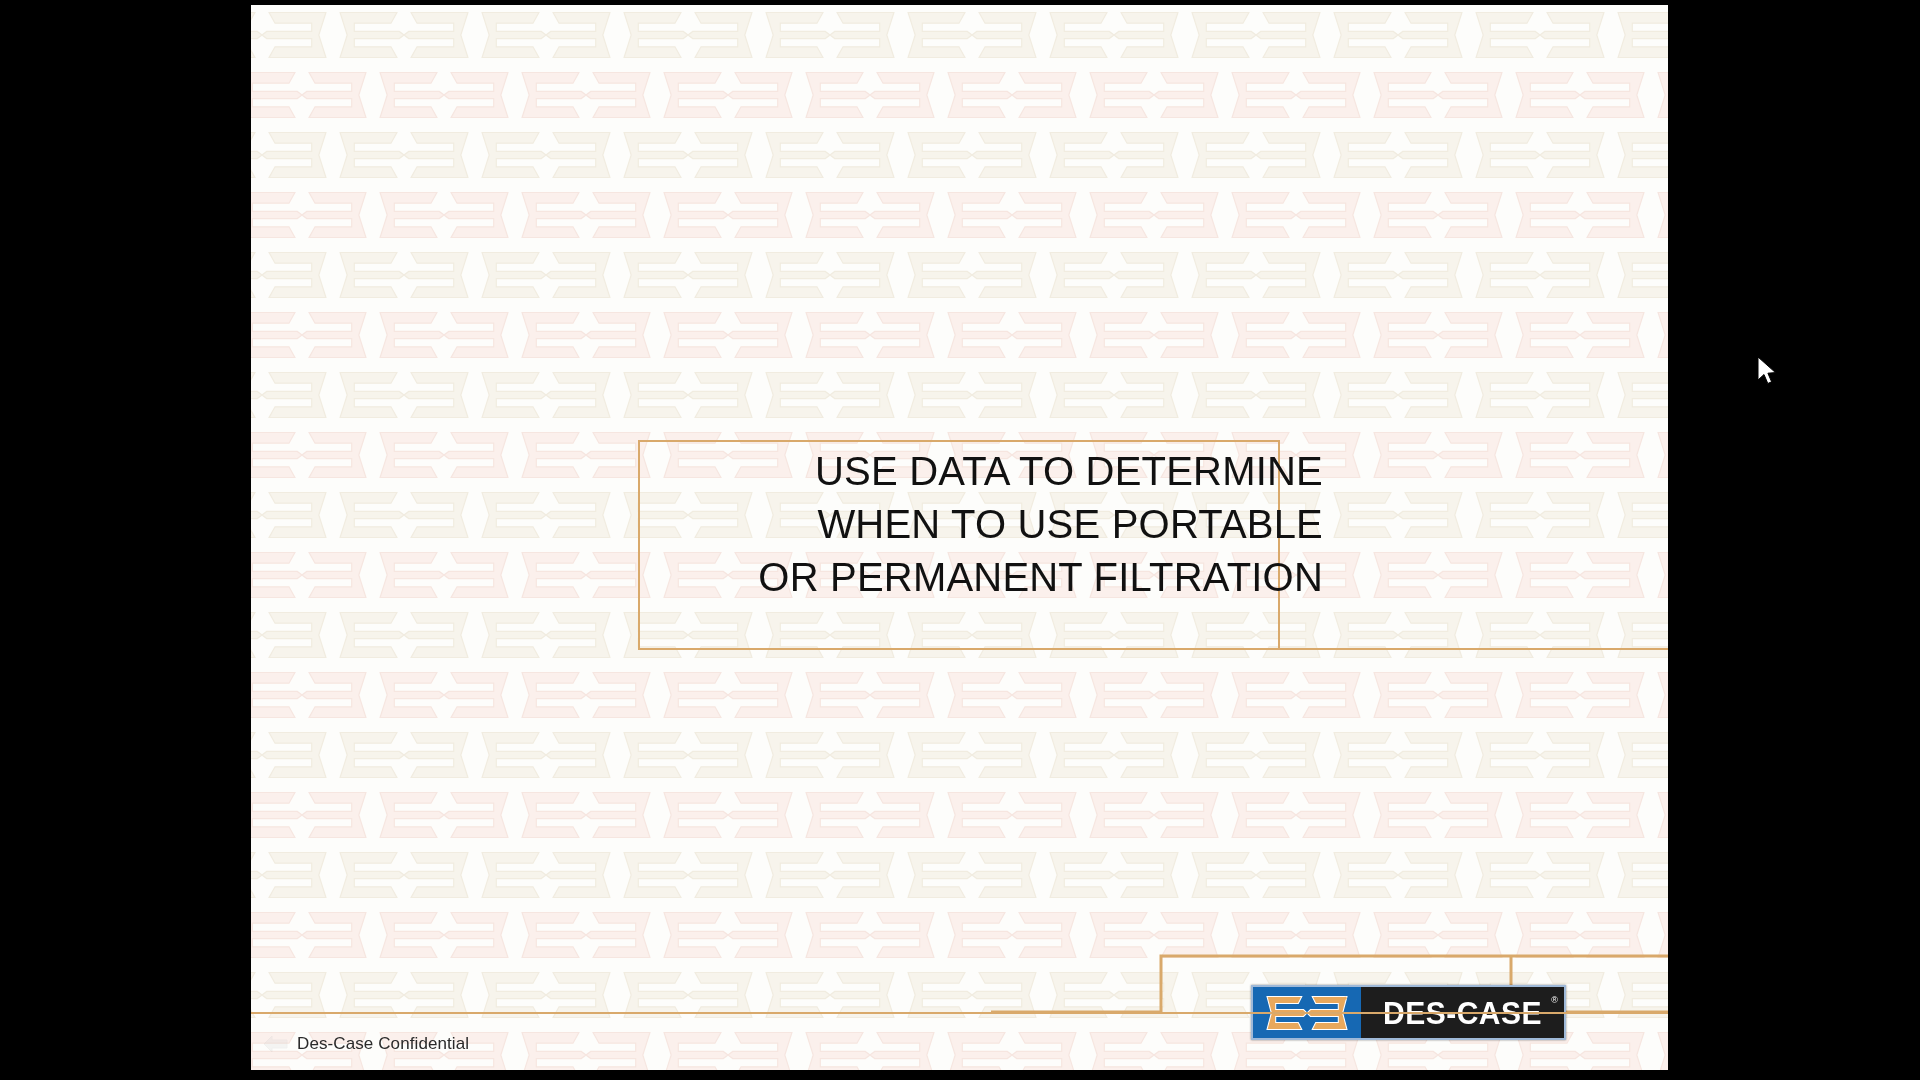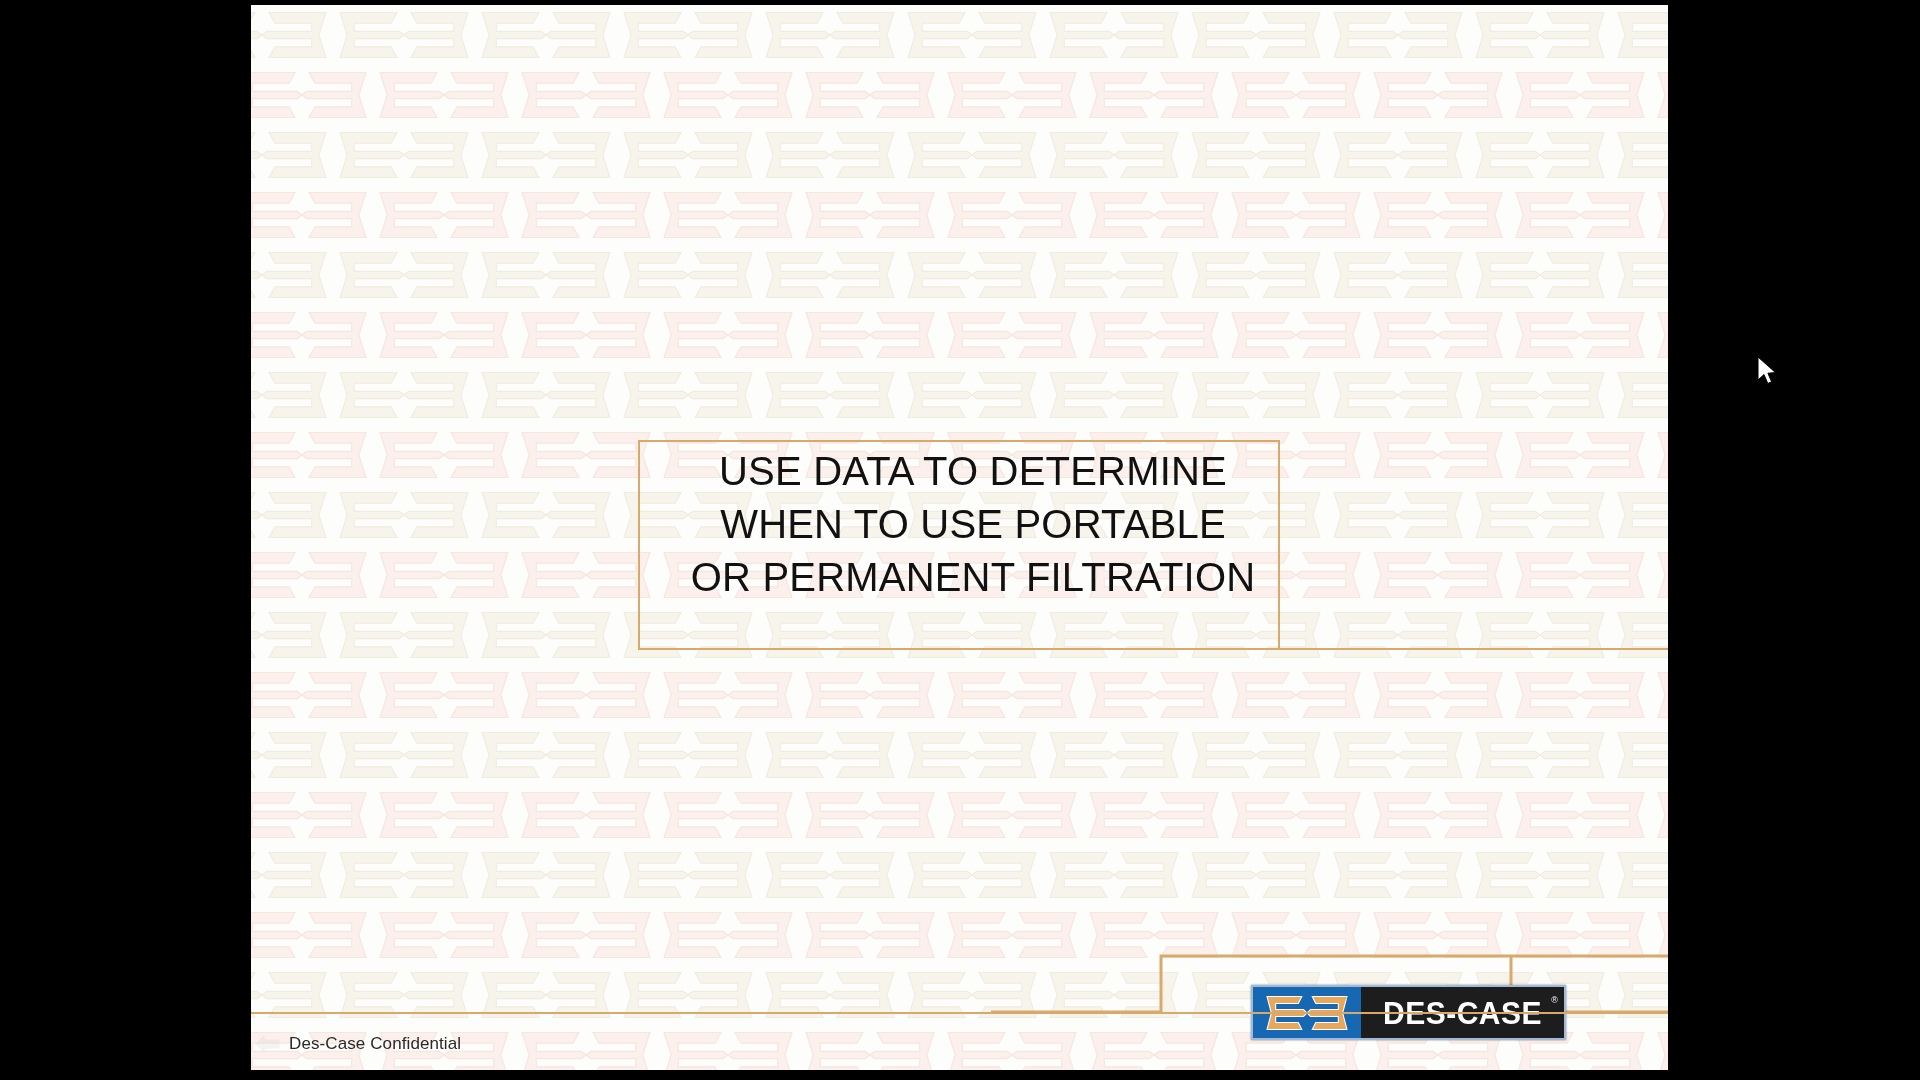--- a/index.html
+++ b/index.html
@@ -64,21 +64,21 @@
     height: 210px;
     border: 2px solid #d9a96b;
     background: transparent;
     box-sizing: border-box;
   }
   #title-text {
     position: absolute;
     left: 372px;
     top: 440px;
     width: 700px;
-    text-align: center;
+    text-align: right;
     color: #111111;
     font-size: 40px;
     line-height: 53px;
     letter-spacing: 0.2px;
     font-weight: 400;
     white-space: pre-line;
     font-family: "Liberation Sans", sans-serif;
   }
 
   
@@ -159,21 +159,21 @@
     background: #d9a96b;
   }
   #footer {
     position: absolute;
     left: 0px;
     top: 1012px;
     width: 1417px;
     height: 53px;
     display: flex;
     align-items: center;
-    padding-left: 4px;
+    padding-left: 12px;
     box-sizing: border-box;
   }
   #footer-icon {
     width: 26px;
     height: 22px;
     margin-right: 8px;
     opacity: 0.18;
     flex: 0 0 26px;
   }
   #footer-icon svg { display:block; width:100%; height:100%; }

